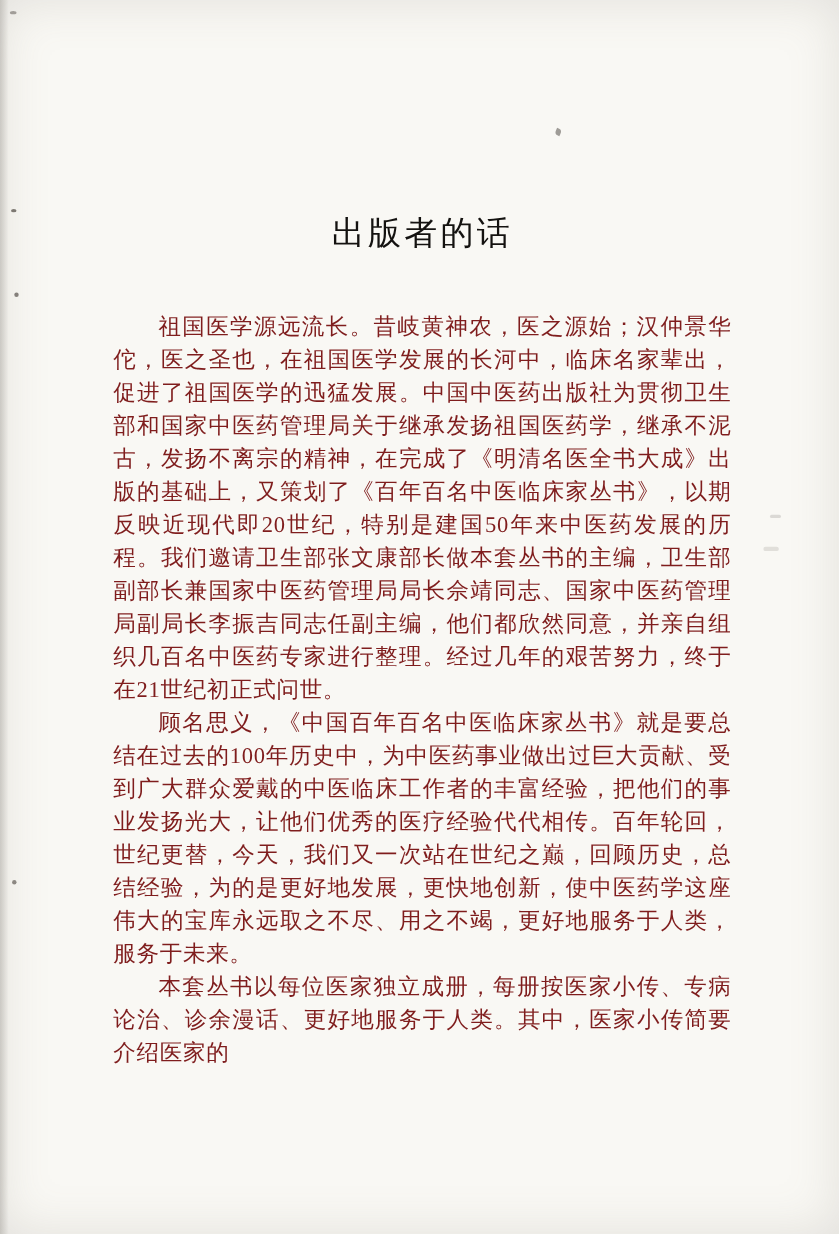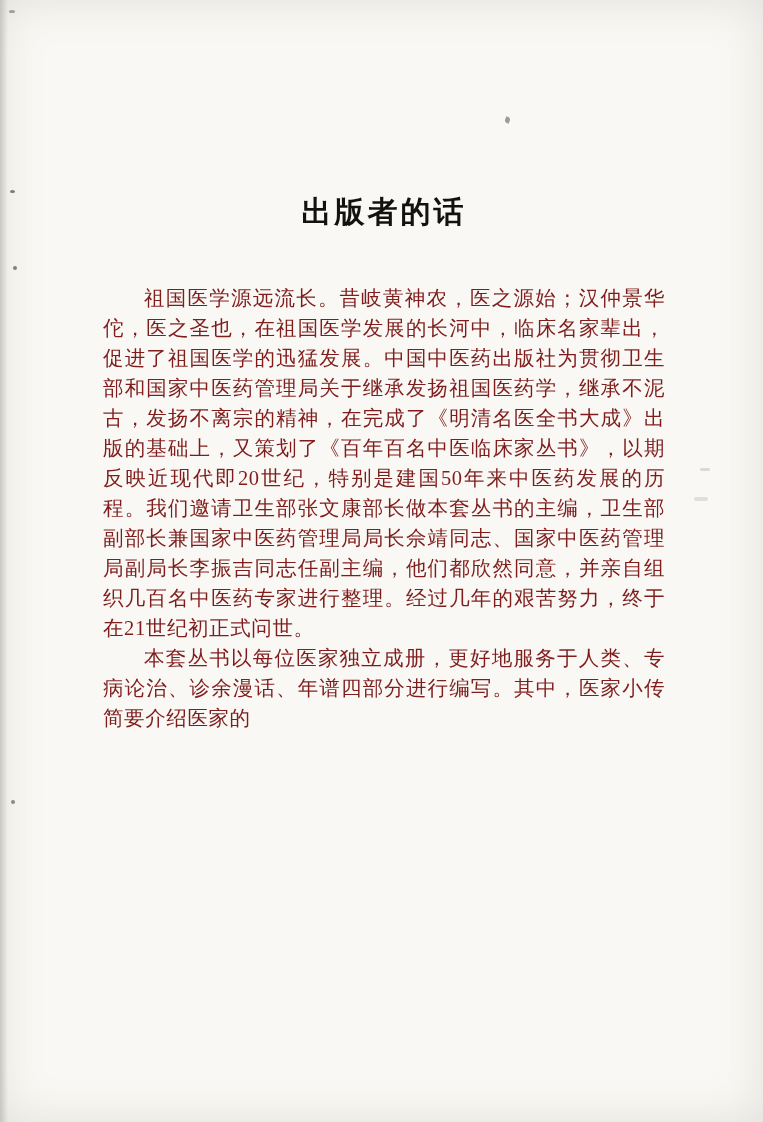--- a/index.html
+++ b/index.html
@@ -29,21 +29,21 @@
   .content {
     position: absolute;
     left: 103px;
     top: 192px;
     width: 562px;
   }
   .doc-title {
     margin: 0 0 50px 0;
     text-align: center;
     font-size: 30px;
-    font-weight: bold;
+    font-weight: normal;
     letter-spacing: 3px;
     color: #141210;
   }
   .body-text p {
     margin: 0;
     font-size: 20.5px;
     line-height: 30px;
     letter-spacing: 0.6px;
     text-align: justify;
     text-indent: 2em;
@@ -76,16 +76,17 @@
   <span class="speck s3"></span>
   <span class="speck s4"></span>
   <span class="speck s6"></span>
   <span class="speck s7"></span>
 
   <div class="content">
     <h1 class="doc-title">出版者的话</h1>
 
     <div class="body-text">
       <p>祖国医学源远流长。昔岐黄神农，医之源始；汉仲景华佗，医之圣也，在祖国医学发展的长河中，临床名家辈出，促进了祖国医学的迅猛发展。中国中医药出版社为贯彻卫生部和国家中医药管理局关于继承发扬祖国医药学，继承不泥古，发扬不离宗的精神，在完成了《明清名医全书大成》出版的基础上，又策划了《百年百名中医临床家丛书》，以期反映近现代即20世纪，特别是建国50年来中医药发展的历程。我们邀请卫生部张文康部长做本套丛书的主编，卫生部副部长兼国家中医药管理局局长佘靖同志、国家中医药管理局副局长李振吉同志任副主编，他们都欣然同意，并亲自组织几百名中医药专家进行整理。经过几年的艰苦努力，终于在21世纪初正式问世。</p>
-      <p>本套丛书以每位医家独立成册，更好地服务于人类、专病论治、诊余漫话、年谱四部分进行编写。其中，医家小传简要介绍医家的</p>
+      <p>顾名思义，《中国百年百名中医临床家丛书》就是要总结在过去的100年历史中，为中医药事业做出过巨大贡献、受到广大群众爱戴的中医临床工作者的丰富经验，把他们的事业发扬光大，让他们优秀的医疗经验代代相传。百年轮回，世纪更替，今天，我们又一次站在世纪之巅，回顾历史，总结经验，为的是更好地发展，更快地创新，使中医药学这座伟大的宝库永远取之不尽、用之不竭，更好地服务于人类，服务于未来。</p>
+      <p>本套丛书以每位医家独立成册，每册按医家小传、专病论治、诊余漫话、更好地服务于人类。其中，医家小传简要介绍医家的</p>
     </div>
   </div>
 </div>
 
 </body></html>

